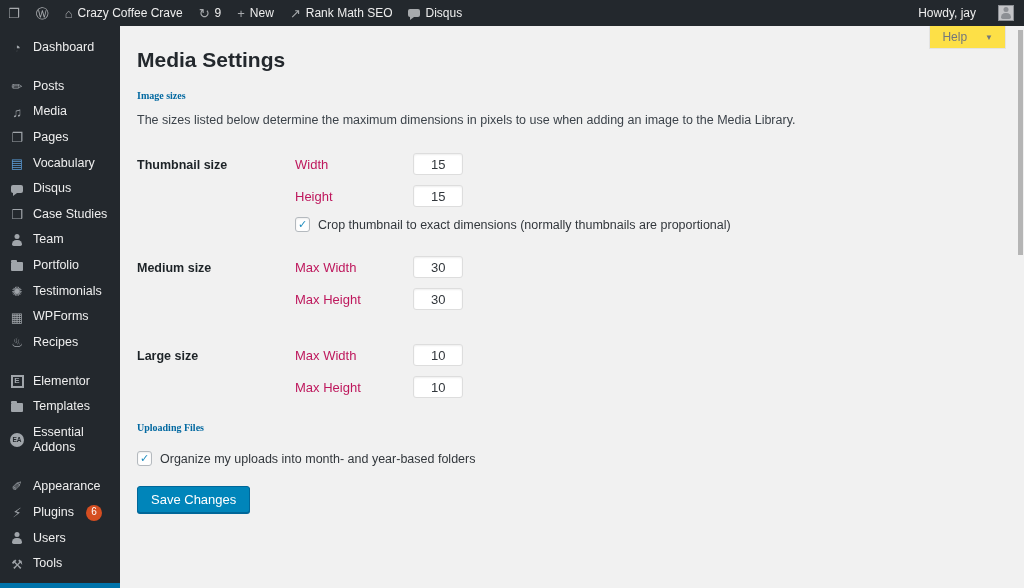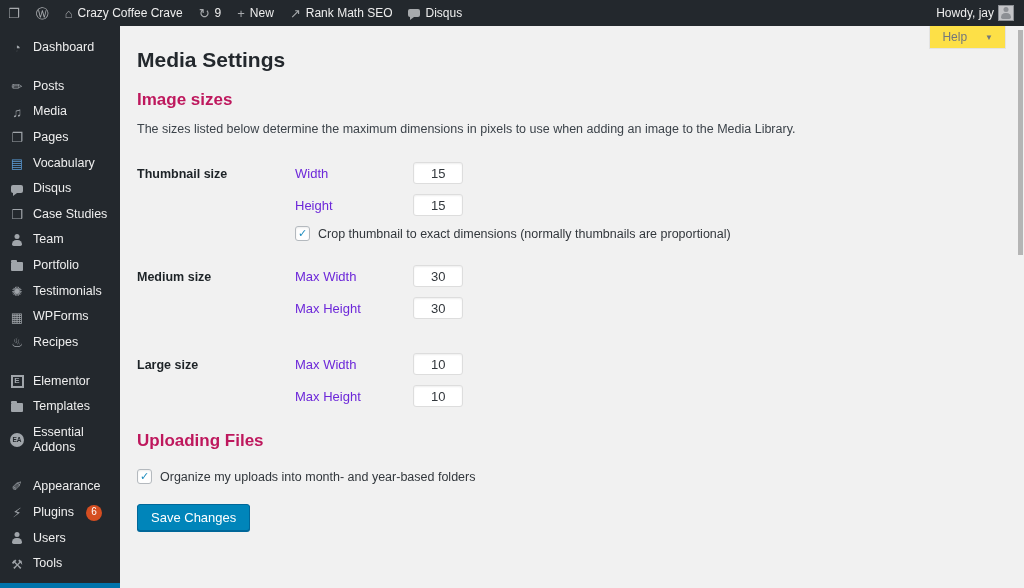--- a/index.html
+++ b/index.html
@@ -11,21 +11,21 @@
   html,body{margin:0;padding:0;}
   body{font-family:"Liberation Sans","DejaVu Sans",sans-serif;}
   .screen{position:relative;width:1024px;height:588px;overflow:hidden;background:var(--content-bg);}
 
   
   .admin-bar{position:absolute;top:0;left:0;right:0;height:26px;background:var(--admin-bar-bg);
     display:flex;align-items:center;color:#eee;font-size:12px;z-index:30;}
   .ab-item{display:flex;align-items:center;gap:5px;padding:0 8px;height:100%;cursor:pointer;white-space:nowrap;}
   .ab-icon{color:#a7aaad;font-size:13px;line-height:1;display:flex;align-items:center;}
   .ab-spacer{flex:1;}
-  .ab-howdy{display:flex;align-items:center;gap:4px;padding:0 10px;height:100%;justify-content:flex-end;}
+  .ab-howdy{display:flex;align-items:center;gap:22px;padding:0 10px;height:100%;justify-content:flex-end;}
   .avatar{width:16px;height:16px;background:#c3c4c7;border:1px solid #8c8f94;display:flex;align-items:center;justify-content:center;color:#8c8f94;}
 
   
   .sidebar{position:absolute;top:26px;left:0;bottom:0;width:120px;background:var(--admin-bar-bg);
     padding-top:9px;color:#eee;z-index:20;}
   .menu-group{margin-bottom:13px;}
   .menu-item{display:flex;align-items:center;gap:8px;padding:5px 6px 5px 9px;font-size:12.5px;line-height:1.25;cursor:pointer;}
   .mi-icon{width:16px;min-width:16px;display:flex;justify-content:center;align-items:center;color:#a0a5aa;font-size:13px;line-height:1;}
   .mi-icon.blue{color:var(--icon-blue);}
   .mi-label{color:#eee;}
@@ -50,26 +50,26 @@
     display:inline-flex;align-items:center;justify-content:center;}
 
   
   .help-tab{position:absolute;top:26px;right:18px;background:#fde047;border:1px solid #e3e3e3;border-top:none;
     padding:4px 12px;font-size:12px;color:#72777c;display:flex;align-items:center;gap:18px;cursor:pointer;z-index:10;}
   .help-caret{font-size:8px;color:#72777c;}
 
   
   .content{position:absolute;left:120px;top:26px;right:0;bottom:0;padding:10px 20px 0 17px;}
   h1.page-title{font-size:21px;font-weight:700;color:#23282d;margin:12px 0 18px;}
-  h2.section-heading{font-size:17px;font-weight:700;color:#be185d;margin:8px 0 12px;}
+  h2.section-heading{font-size:10px;font-weight:700;color:#0369a1;margin:8px 0 12px;font-family:Liberation Serif, serif;}
   p.section-desc{font-size:12.5px;color:#3c434a;margin:0 0 26px;}
   .settings-row{display:flex;margin-bottom:14px;}
   .row-label{width:158px;min-width:158px;font-weight:700;font-size:12.5px;color:#1d2327;padding-top:5px;}
   .field-line{display:flex;align-items:center;margin-bottom:10px;}
-  .field-label{width:118px;min-width:118px;font-size:13px;color:#6d28d9;}
+  .field-label{width:118px;min-width:118px;font-size:13px;color:#be185d;}
   input.small-input{width:50px;height:22px;border:1px solid #ddd;border-radius:3px;background:#fff;
     font-size:13px;color:#32373c;padding:0 17px;box-shadow:inset 0 1px 2px rgba(0,0,0,.07);
     font-family:"Liberation Sans","DejaVu Sans",sans-serif;}
   .checkbox-line{display:flex;align-items:center;gap:8px;font-size:12.5px;color:#32373c;margin-top:4px;}
   .checkbox{width:15px;height:15px;min-width:15px;background:#fff;border:1px solid #b4b9be;border-radius:3px;
     display:inline-flex;align-items:center;justify-content:center;font-size:11px;font-weight:bold;
     color:var(--check-blue);box-shadow:inset 0 1px 2px rgba(0,0,0,.08);cursor:pointer;}
   .uploading-heading{margin-top:30px;}
   .btn-primary{margin-top:20px;background:var(--accent);border:1px solid var(--accent-border);
     box-shadow:0 1px 0 var(--accent-border);color:#fff;font-size:13px;padding:5px 13px;border-radius:3px;

